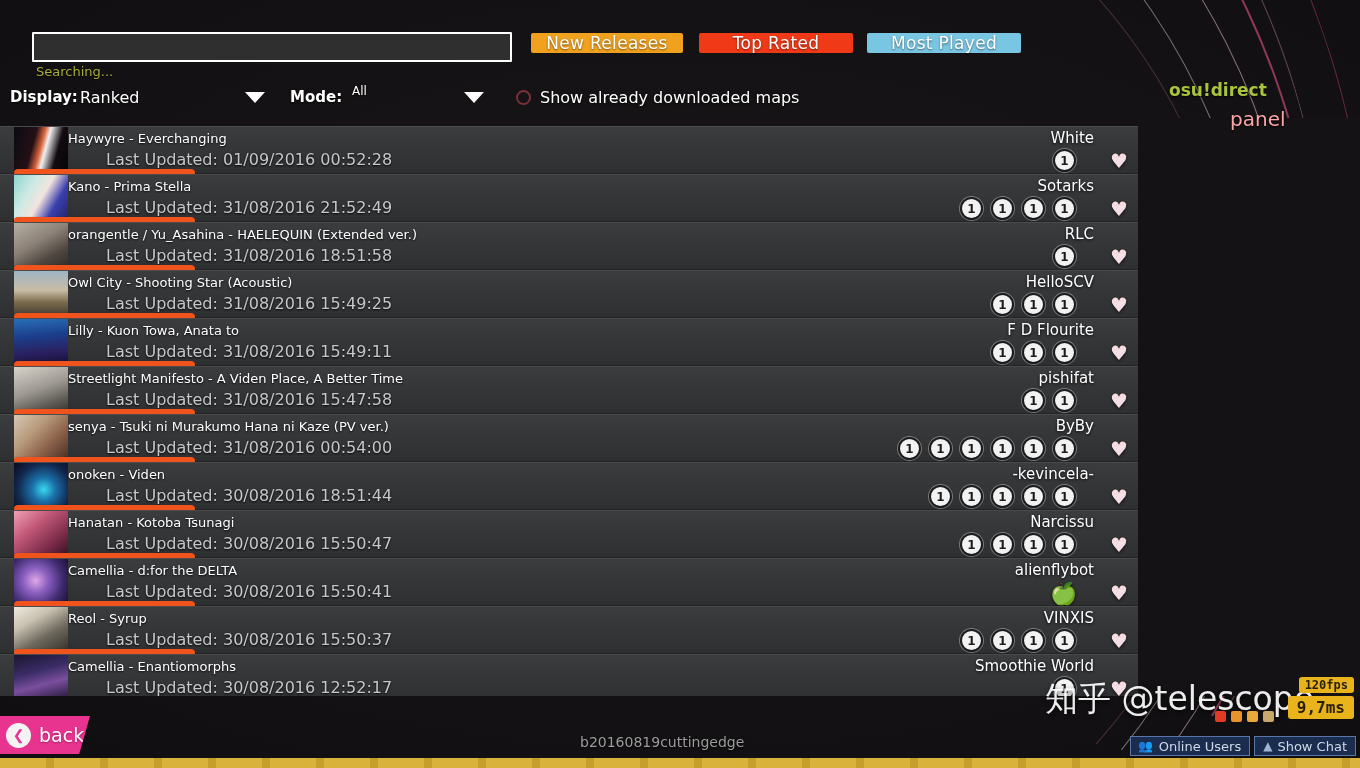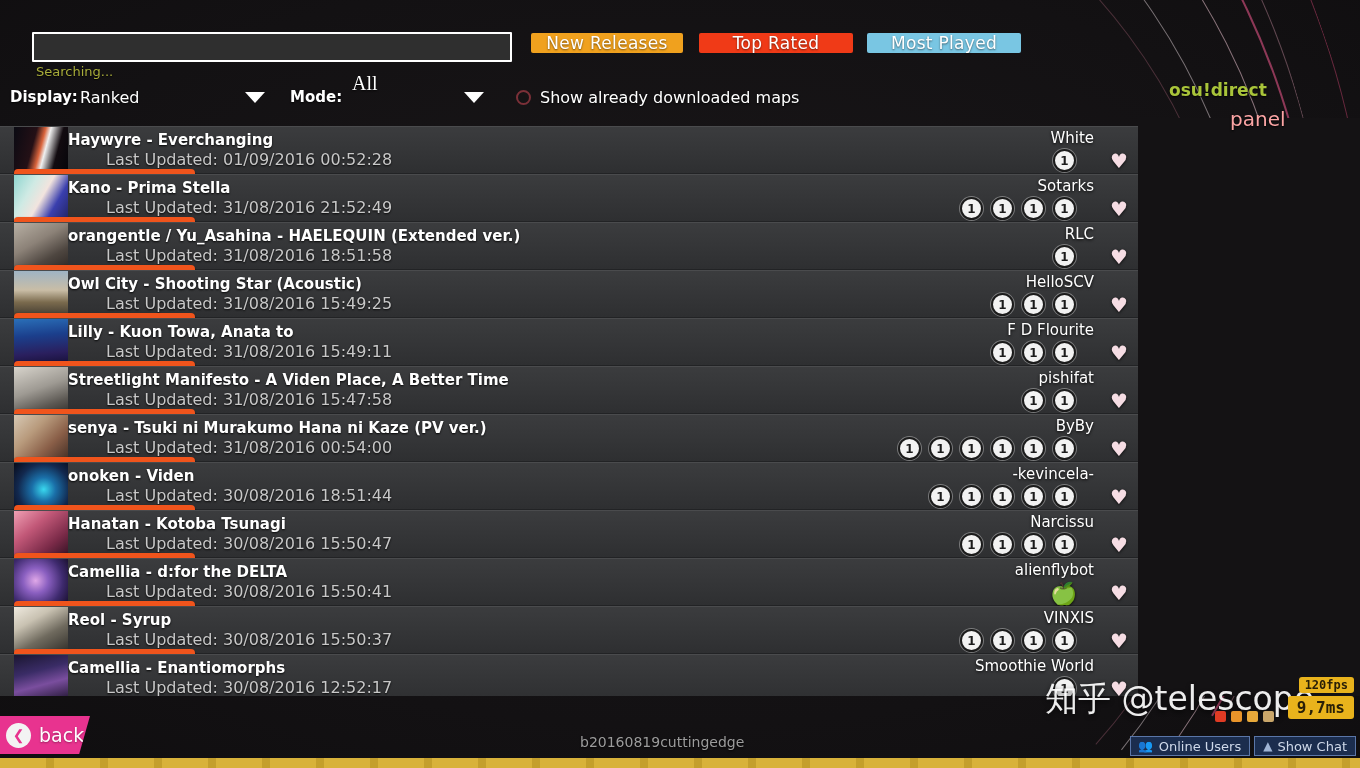--- a/index.html
+++ b/index.html
@@ -51,21 +51,21 @@
     text-shadow:0 1px 2px rgba(0,0,0,.55);
   }
   #btn-new  { left:531px; width:152px; background:#f0a11e; }
   #btn-top  { left:699px; width:154px; background:#f03a17; }
   #btn-most { left:867px; width:154px; background:#79c6e3; }
 
   .fl-label { position:absolute; color:#ffffff; font-size:15px; text-shadow:0 1px 2px rgba(0,0,0,.8); }
   #lbl-display { left:10px; top:88px; font-weight:bold; }
   #val-display { left:80px; top:88px; font-size:16px; }
   #lbl-mode    { left:290px; top:88px; font-weight:bold; }
-  #val-mode    { left:352px; top:72px; font-size:20px;font-family:Liberation Serif, serif; }
+  #val-mode    { left:352px; top:84px; font-size:12px; }
 
   .chev {
     position:absolute; width:0; height:0; cursor:pointer;
     border-left:10px solid transparent; border-right:10px solid transparent;
     border-top:11px solid #ffffff;
   }
   #chev-display { left:245px; top:92px; }
   #chev-mode    { left:464px; top:92px; }
 
   #dl-toggle {
@@ -84,21 +84,21 @@
     background:linear-gradient(180deg,#3b3c3e 0%,#343537 55%,#2e2f31 100%);
     border-top:1px solid #4a4b4d; border-bottom:1px solid #222325;
     cursor:pointer; overflow:visible;
   }
   .row .thumb {
     position:absolute; left:14px; top:0; width:54px; height:48px;
     background-size:cover; background-position:center;
   }
   .row .title {
     position:absolute; left:68px; top:4px;
-    font-size:15px; font-weight:bold; color:#ffffff; white-space:nowrap;
+    font-size:13px; font-weight:normal; color:#ffffff; white-space:nowrap;
     text-shadow:0 1px 2px rgba(0,0,0,.9);
   }
   .row .updated {
     position:absolute; left:68px; top:23px;
     font-size:16px; color:#c8c8c8; white-space:nowrap;
     text-shadow:0 1px 2px rgba(0,0,0,.9);
     margin-left:38px;
   }
   .row .pbar {
     position:absolute; left:14px; bottom:-5px; width:181px; height:9px;

